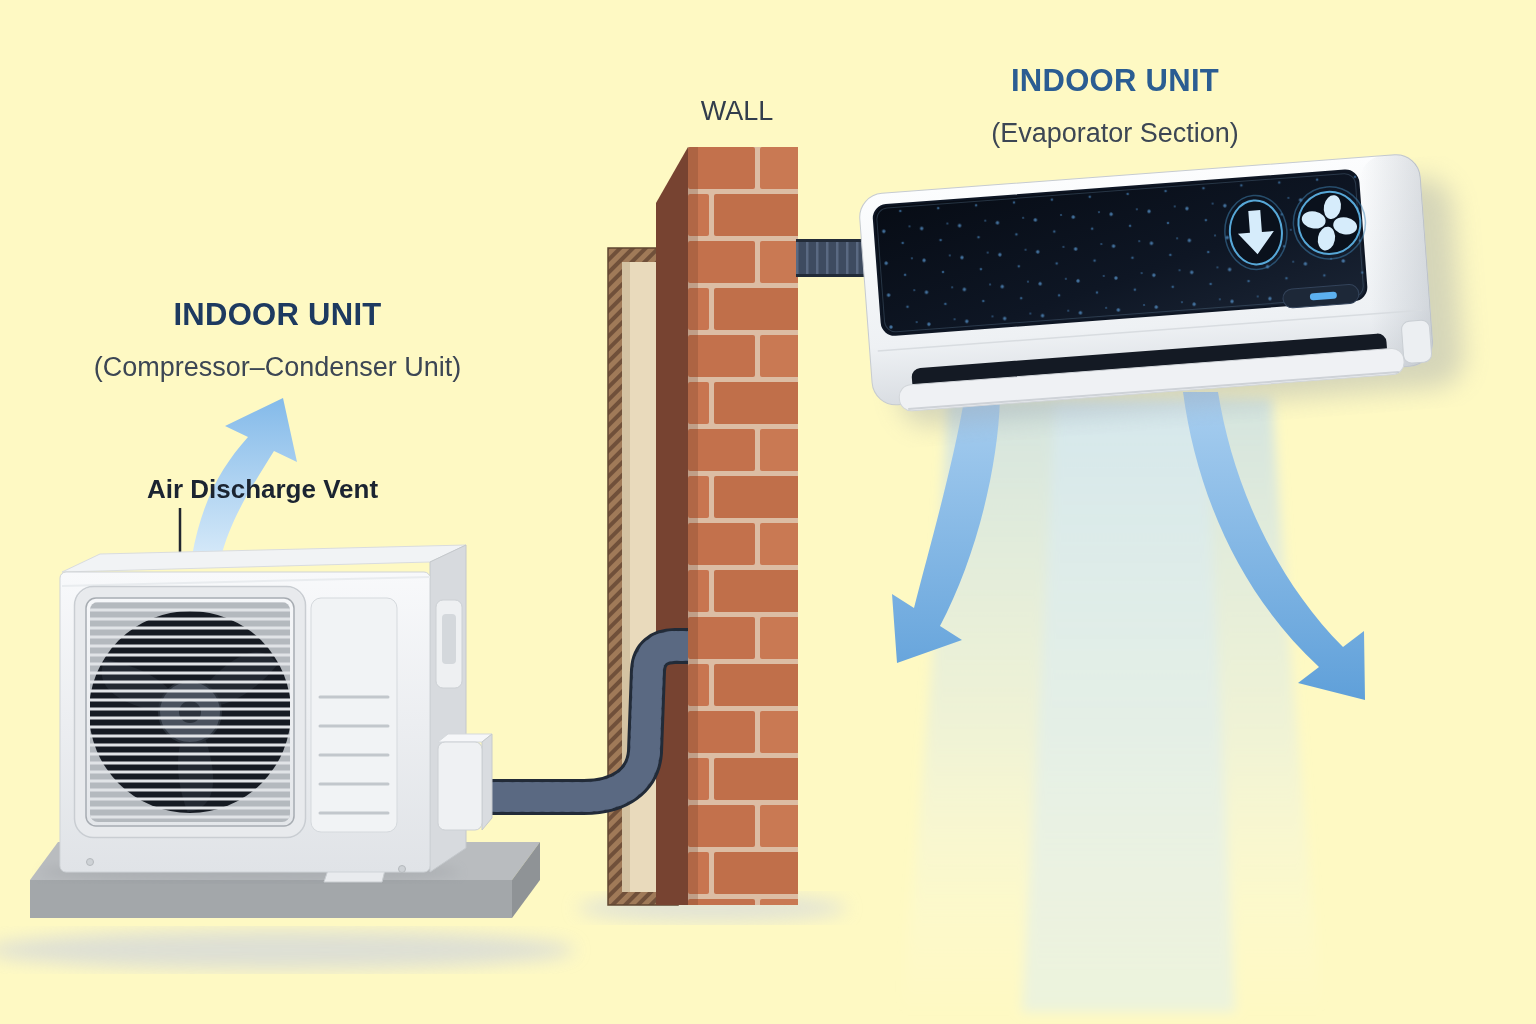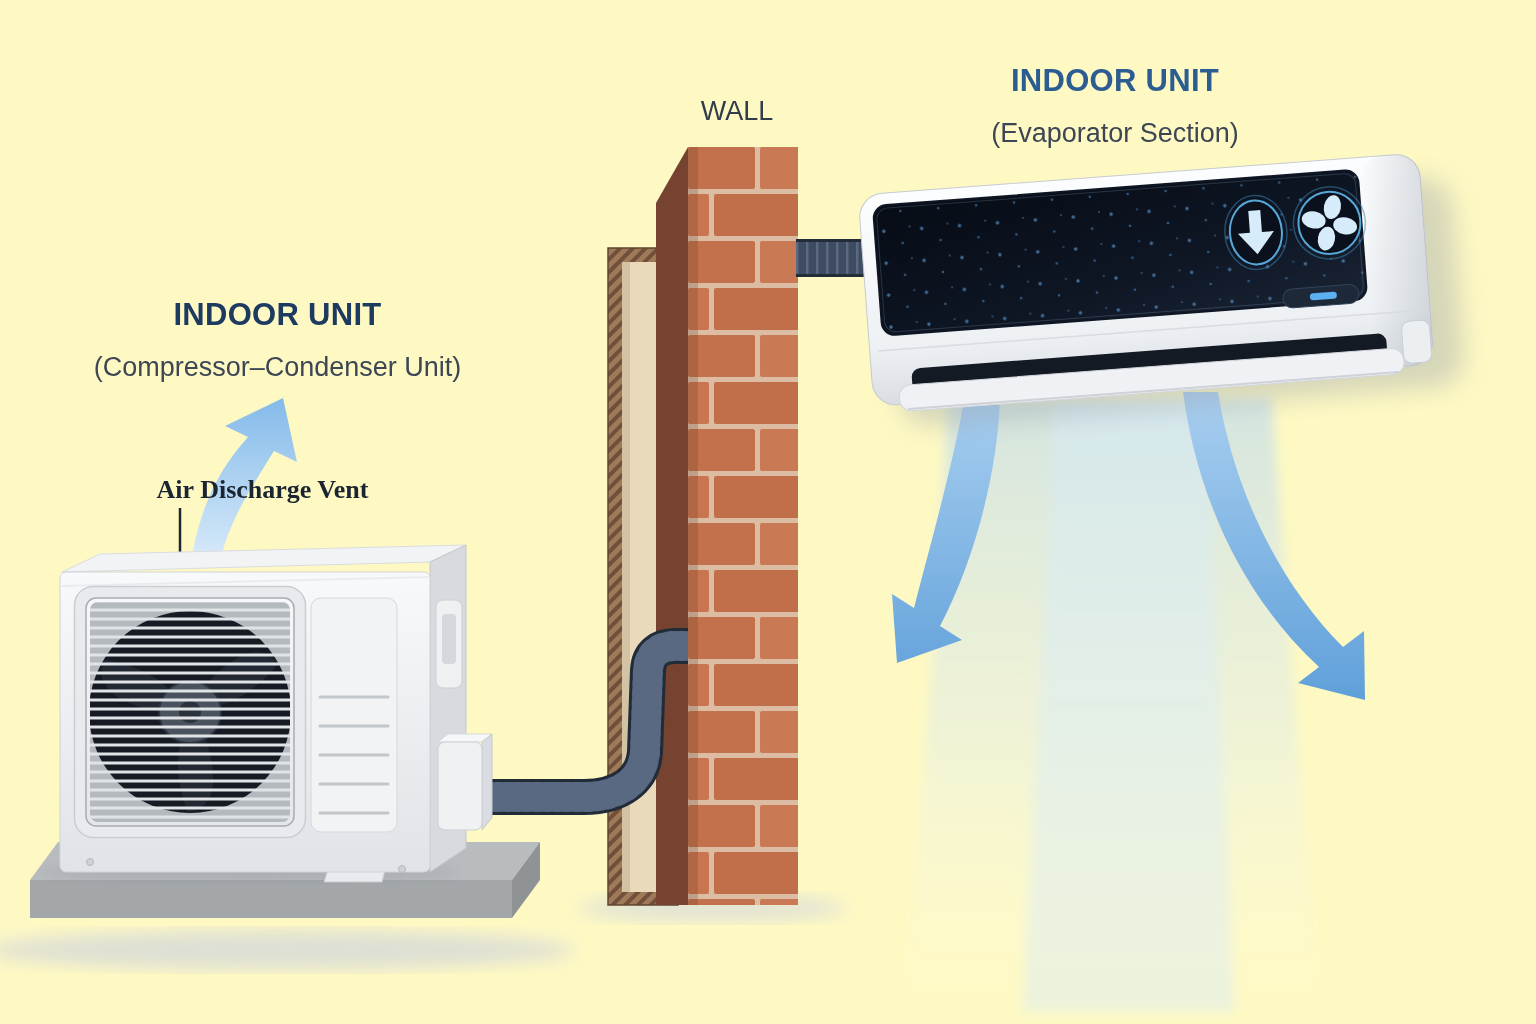--- a/index.html
+++ b/index.html
@@ -7,21 +7,21 @@
          font-family:"Liberation Sans", sans-serif;}
   svg{position:absolute;left:0;top:0;}
   .label{position:absolute;text-align:center;line-height:1.22;}
   .t-main{font-weight:bold;font-size:31px;letter-spacing:.3px;}
   .t-sub{font-size:27px;margin-top:17px;}
   .lbl-indoor  .t-main{color:#2b5d92;}
   .lbl-indoor  .t-sub {color:#3c4654;}
   .lbl-outdoor .t-main{color:#1d3a60;}
   .lbl-outdoor .t-sub {color:#3c4654;}
   .lbl-wall{font-weight:normal;font-size:27px;color:#323d4c;}
-  .lbl-air{font-weight:bold;font-size:26px;color:#1b2431;font-family:Liberation Serif, serif;}
+  .lbl-air{font-weight:bold;font-size:26px;color:#1b2431;}
 </style>
 </head>
 <body>
 
 <div class="stage">
 
 <svg width="1536" height="1024" viewBox="0 0 1536 1024">
   <defs>
     <filter id="blur6">
           <feGaussianBlur stdDeviation="6"></feGaussianBlur>

